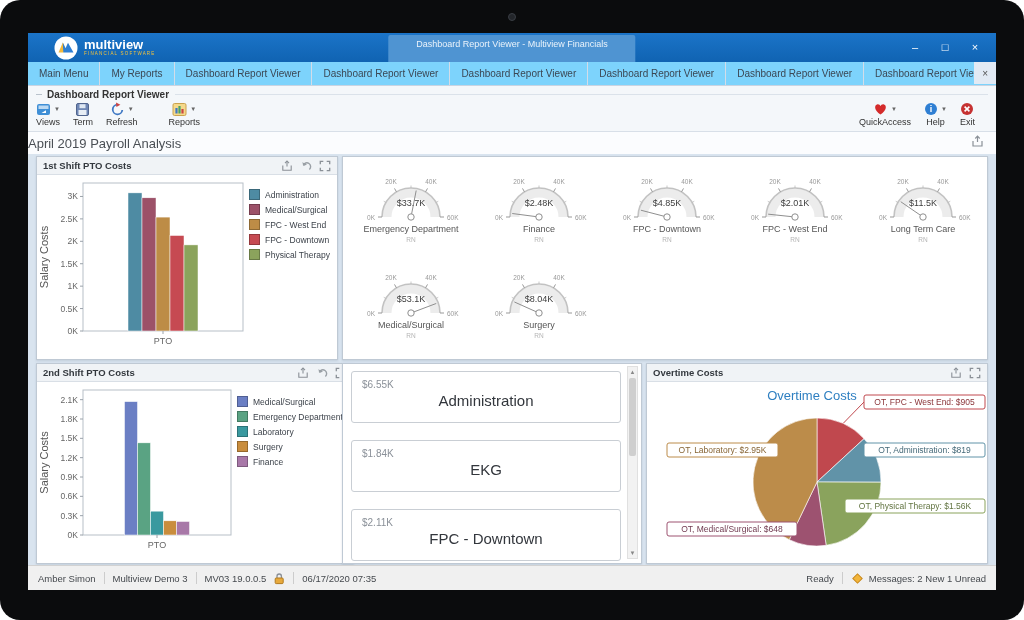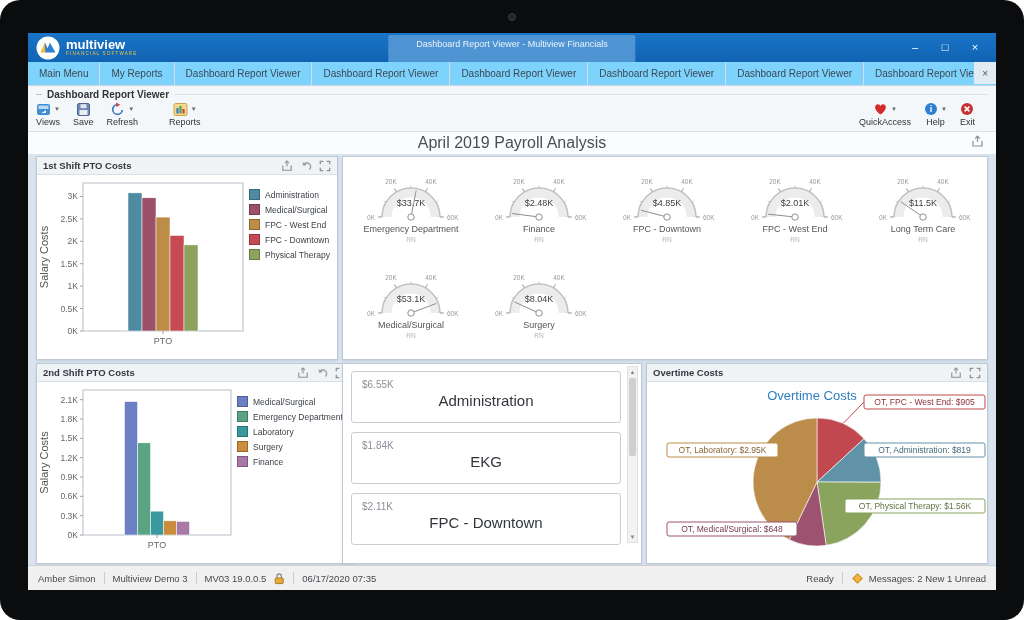--- a/index.html
+++ b/index.html
@@ -3,21 +3,21 @@
 <meta charset="utf-8">
 <style>
   *{margin:0;padding:0;box-sizing:border-box;}
   html,body{width:1024px;height:620px;background:#fff;font-family:"Liberation Sans",sans-serif;overflow:hidden;}
   .bezel{position:absolute;left:0;top:0;width:1024px;height:620px;background:#0b0c0d;border-radius:20px;}
   .camera{position:absolute;left:508px;top:13px;width:8px;height:8px;border-radius:50%;background:#23262a;border:1px solid #3a3e44;}
   .app{position:absolute;left:28px;top:33px;width:968px;height:557px;background:#eef2f7;overflow:hidden;}
 
   
   .titlebar{position:relative;height:29px;background:linear-gradient(#1b74c8,#1063b2);display:flex;align-items:center;}
-  .logo{display:flex;align-items:center;gap:6px;padding-left:8px;}
+  .logo{display:flex;align-items:center;gap:6px;padding-left:26px;}
   .logo-circle{width:24px;height:24px;}
   .brand-text{color:#fff;font-weight:bold;font-size:13px;line-height:12px;}
   .brand-tag{color:#f5c33a;font-size:4.5px;letter-spacing:1.2px;}
   .title-pill{position:absolute;left:50%;top:2px;transform:translateX(-50%);background:#4f94d2;color:#eaf3fb;font-size:9px;padding:4px 28px 17px;border-radius:2px;white-space:nowrap;}
   .win-controls{margin-left:auto;display:flex;color:#fff;padding-right:6px;}
   .win-btn{width:30px;text-align:center;font-size:11px;line-height:29px;}
 
   
   .tabstrip{position:relative;height:24px;background:#7dd3fc;border-bottom:1px solid #c9d4e2;display:flex;align-items:stretch;font-size:10px;color:#3b4754;overflow:hidden;}
   .tab{padding:0 11px;display:flex;align-items:center;gap:7px;border-right:1px solid #d3dce8;white-space:nowrap;flex:0 0 auto;}
@@ -29,21 +29,21 @@
   .group-head::before{content:"";width:6px;height:1px;background:#b9c2cc;margin-right:5px;}
   .group-head::after{content:"";flex:1;height:1px;background:#dbe2ea;margin-left:6px;}
   .tb-row{display:flex;align-items:flex-start;height:32px;}
   .tb-btn{display:flex;flex-direction:column;align-items:center;margin-right:13px;font-size:9px;color:#333;cursor:default;}
   .tb-btn .ico-row{display:flex;align-items:center;height:16px;gap:3px;}
   .caret{font-size:6px;color:#666;}
   .tb-right{margin-left:auto;display:flex;}
   .tb-spacer{width:18px;}
 
   
-  .pagetitle{height:22px;background:#fbfcfe;display:flex;align-items:center;justify-content:center;position:relative;font-size:16px;color:#4a4f55;}
+  .pagetitle{height:22px;background:#fbfcfe;display:flex;align-items:center;position:relative;font-size:13px;color:#4a4f55;}
   .page-export{position:absolute;right:12px;top:3px;}
 
   
   .dashboard{position:relative;height:414px;background:#d9e4ef;}
   .panel{position:absolute;background:#fff;border:1px solid #bfc9d4;box-shadow:0 1px 2px rgba(60,80,110,.15);}
   .panel-header{height:18px;background:#f0f3f6;border-bottom:1px solid #d9dfe6;display:flex;align-items:center;padding:0 6px;font-size:9.5px;font-weight:bold;color:#33383e;}
   .panel-icons{margin-left:auto;display:flex;gap:7px;align-items:center;}
   .panel-body{position:relative;width:100%;}
   #p1{left:8px;top:2px;width:302px;height:204px;}
   #p2{left:314px;top:2px;width:646px;height:204px;}
@@ -51,21 +51,21 @@
   #p4{left:314px;top:209px;width:300px;height:201px;}
   #p5{left:618px;top:209px;width:342px;height:201px;}
   .bar-wrap{display:flex;}
   .legend{margin-top:14px;font-size:8.5px;color:#3c424a;}
   .legend-item{display:flex;align-items:center;gap:5px;margin-bottom:4px;white-space:nowrap;}
   .swatch{width:11px;height:11px;border:1px solid rgba(0,0,0,.25);flex:0 0 auto;}
   #gauges{display:grid;grid-template-columns:repeat(5,128px);padding:2px 0 0 6px;}
 
   
   .npw-list{padding:7px 20px 0 8px;}
-  .npw-card{position:relative;height:52px;border:1px solid #c9ced4;border-radius:3px;margin-bottom:9px;background:#fff;}
+  .npw-card{position:relative;height:52px;border:1px solid #c9ced4;border-radius:3px;margin-bottom:17px;background:#fff;}
   .npw-value{position:absolute;left:10px;top:7px;font-size:10px;color:#8a9098;}
   .npw-label{text-align:center;padding-top:20px;font-size:15px;color:#32363c;}
   .npw-scroll{position:absolute;right:3px;top:2px;bottom:2px;width:11px;background:#f2f2f2;border:1px solid #e0e0e0;}
   .npw-scroll .arr{height:10px;text-align:center;font-size:6px;color:#888;line-height:10px;}
   .npw-thumb{position:absolute;left:1px;right:1px;top:11px;height:78px;background:#cfcfcf;border-radius:2px;}
 
   
   .statusbar{position:absolute;left:0;right:0;bottom:0;height:22px;background:#f0f0f0;border-top:1px solid #d2d2d2;display:flex;align-items:center;font-size:9.5px;color:#45494e;padding:12px 10px;}
   .sb-sep{width:1px;height:12px;background:#ccc;margin:0 8px;}
   .sb-right{margin-left:auto;display:flex;align-items:center;}
@@ -150,21 +150,21 @@
             <div class="tb-btn">
               <div class="ico-row">
                 <span class="icon">
                   <svg width="15" height="15">
                     <rect x="1.5" y="1.5" width="12" height="12" rx="1.5" fill="#6f87b5" stroke="#51658e"></rect>
                     <rect x="4.5" y="2.2" width="6" height="4" fill="#dfe8f2"></rect>
                     <rect x="3.5" y="8" width="8" height="5" fill="#e8eef5"></rect>
                   </svg>
                 </span>
               </div>
-              <div>Save</div>
+              <div>Term</div>
             </div>
             <div class="tb-btn">
               <div class="ico-row">
                 <span class="icon">
                   <svg width="15" height="15">
                     <path d="M12.3 8 A4.8 4.8 0 1 1 7.5 2.7" fill="none" stroke="#3f78c4" stroke-width="1.8"></path>
                     <path d="M6 0.6 L10.4 2.7 L6.4 4.9 Z" fill="#cc4444"></path>
                   </svg>
                 </span>
                 <span class="caret">▼</span>

